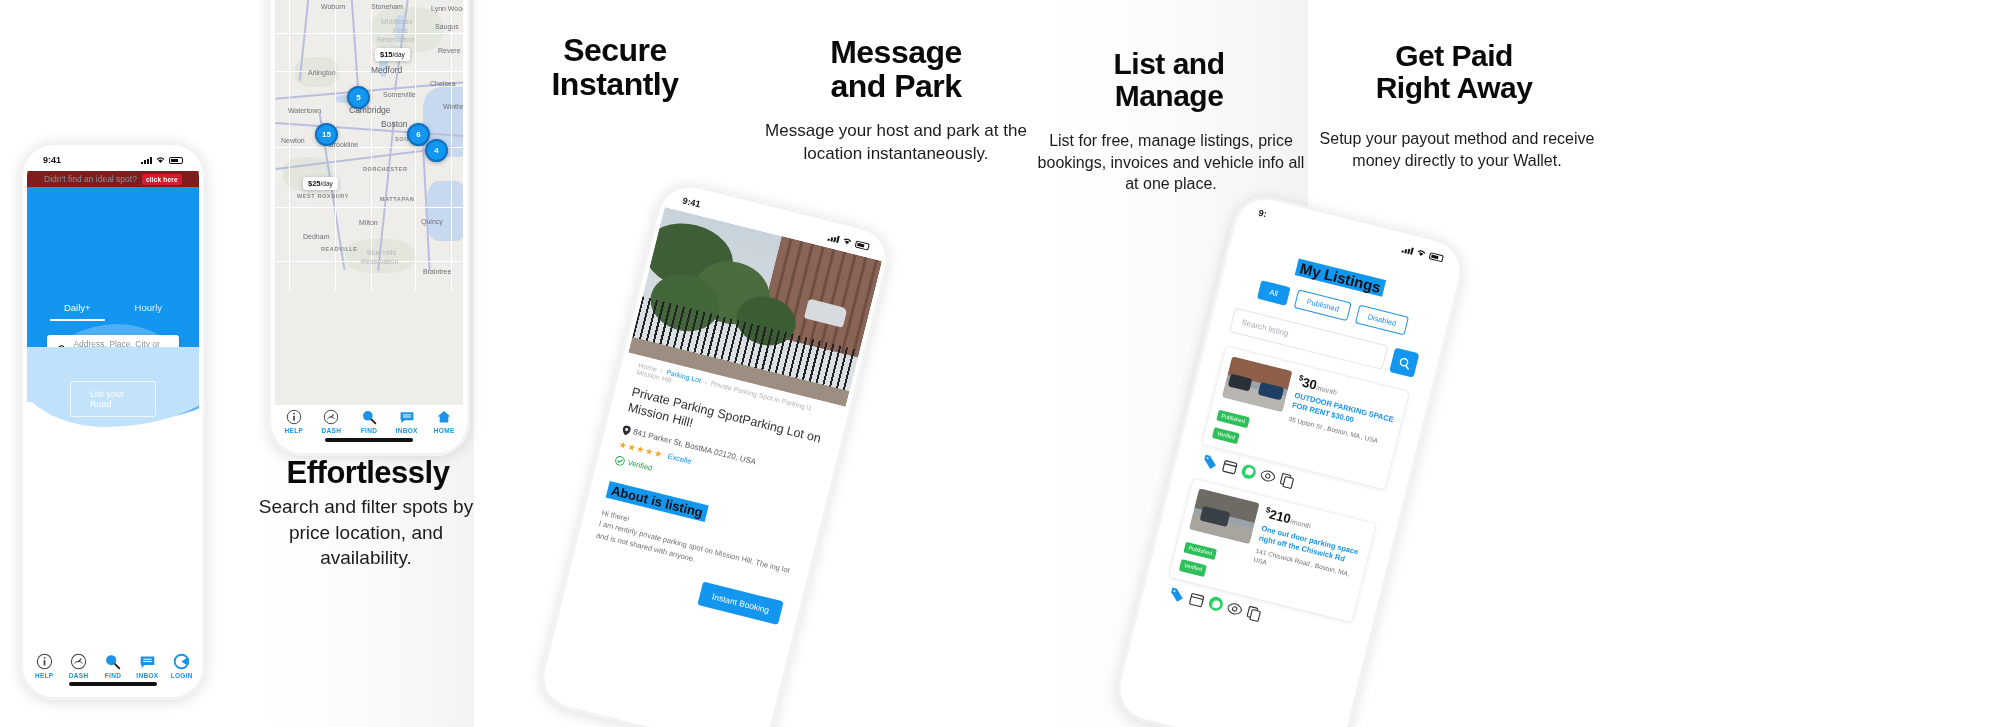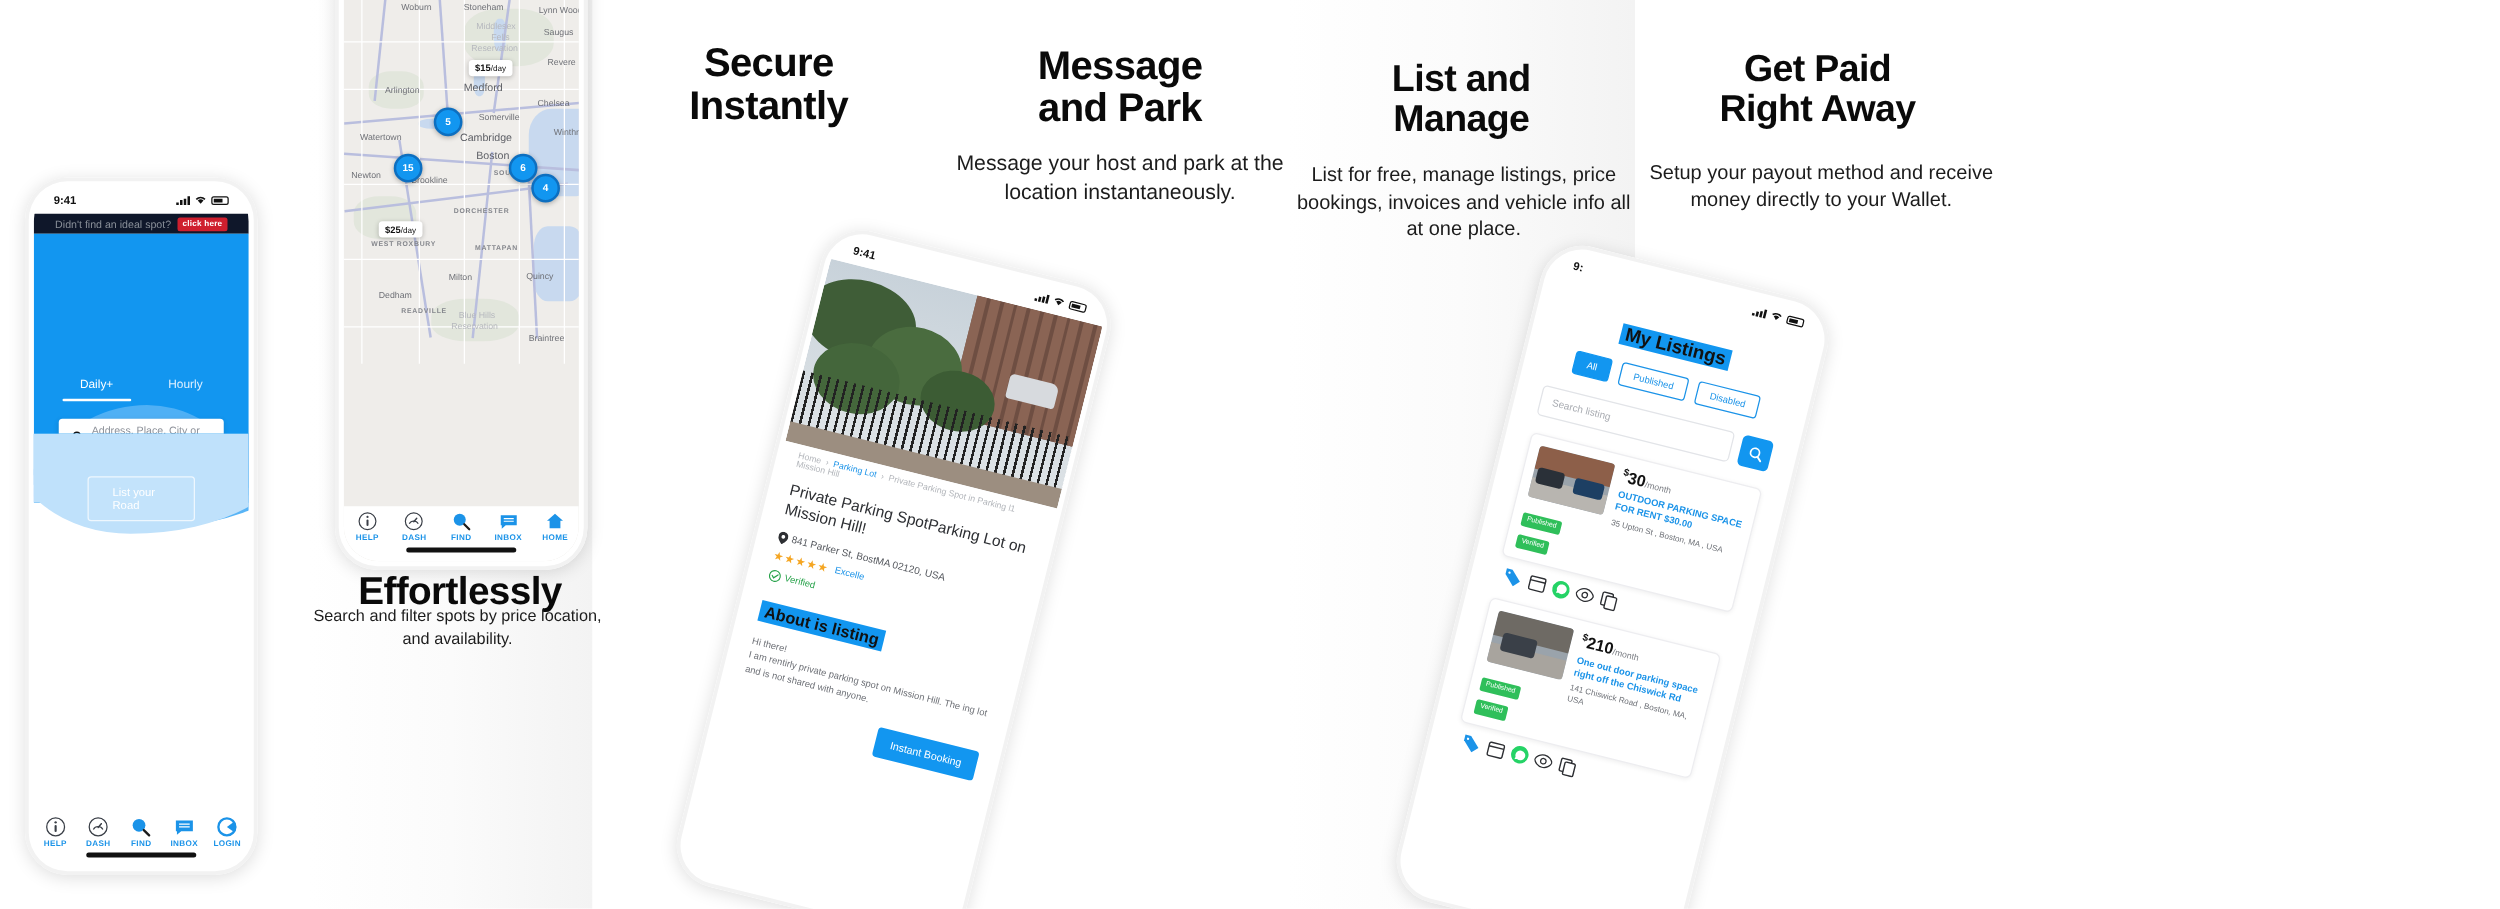--- a/index.html
+++ b/index.html
@@ -48,21 +48,21 @@
   .sb-bars i { display:block; width:2px; background:#111; }
   .sb-bars i:nth-child(1){height:2px}.sb-bars i:nth-child(2){height:3.5px}
   .sb-bars i:nth-child(3){height:5px}.sb-bars i:nth-child(4){height:7px}
   .sb-batt { width:14px;height:7px;border:1px solid #111;border-radius:2px;position:relative;}
   .sb-batt::after{content:"";position:absolute;left:1px;top:1px;bottom:1px;right:4px;background:#111;}
 
   
   .banner {
     position:absolute; top:22px; left:0; right:0; height:16px;
     display:flex; align-items:center; justify-content:center; gap:5px;
-    font-size:8.5px; color:#8a9099; background:#0f172a;
+    font-size:8.5px; color:#8a9099; background:#7f1d1d;
   }
   .banner .pill {
     background:#cf1f2e; color:#fff; font-size:6.5px; font-weight:bold;
     padding:2px 4px; border-radius:2px; letter-spacing:.2px;
   }
 
   
   .hero {
     position:absolute; top:38px; left:0; right:0; height:215px;
     background:#1296f0; overflow:hidden;
@@ -201,21 +201,21 @@
   <div class="hd" style="left: 1034px; width: 270px; top: 48px; font-size: 30px; white-space: pre-line;" id="hd4">List and
 Manage</div>
   <div class="sub" style="left: 1030px; width: 282px; top: 130px; font-size: 16px; white-space: pre-line;" id="sb4">List for free, manage listings, price bookings, invoices and vehicle info all at one place.</div>
 
   <div class="hd" style="left: 1312px; width: 284px; top: 40px; font-size: 30px; white-space: pre-line;" id="hd5">Get Paid
 Right Away</div>
   <div class="sub" style="left: 1312px; width: 290px; top: 128px; font-size: 16px; white-space: pre-line;" id="sb5">Setup your payout method and receive money directly to your Wallet.</div>
 
   <div class="hd" style="left: 248px; width: 240px; top: 424px; font-size: 31px; white-space: pre-line;" id="hd1">Browse
 Effortlessly</div>
-  <div class="sub" style="left: 248px; width: 236px; top: 484px; font-size: 13px; white-space: pre-line;" id="sb1">Search and filter spots by price location, and availability.</div>
+  <div class="sub" style="left: 248px; width: 236px; top: 494px; font-size: 19px; white-space: pre-line;" id="sb1">Search and filter spots by price location, and availability.</div>
 
   <div class="phone" style="left:20px;top:142px;width:186px;height:558px;">
     <div class="phone-inner">
 
       <div class="statusbar">
         <span>9:41</span>
         <span class="sb-right">
           <span class="sb-bars">
               <i></i>
               <i></i>
@@ -347,21 +347,21 @@
             <div class="mlabel" style="left: 96px; top: 42px;">Stoneham</div>
             <div class="mlabel" style="left: 156px; top: 44px;">Lynn Wood</div>
             <div class="mlabel" style="left: 160px; top: 62px;">Saugus</div>
             <div class="mlabel faint" style="left: 106px; top: 57px;">Middlesex</div>
             <div class="mlabel faint" style="left: 118px; top: 66px;">Fells</div>
             <div class="mlabel faint" style="left: 102px; top: 75px;">Reservation</div>
             <div class="mlabel" style="left: 33px; top: 108px;">Arlington</div>
             <div class="mlabel lg" style="left: 96px; top: 104px;">Medford</div>
             <div class="mlabel" style="left: 163px; top: 86px;">Revere</div>
             <div class="mlabel" style="left: 13px; top: 146px;">Watertown</div>
-            <div class="mlabel lg" style="left: 74px; top: 144px; margin-left: 19px;">Cambridge</div>
+            <div class="mlabel lg" style="left: 74px; top: 144px;">Cambridge</div>
             <div class="mlabel" style="left: 108px; top: 130px;">Somerville</div>
             <div class="mlabel lg" style="left: 106px; top: 158px;">Boston</div>
             <div class="mlabel" style="left: 155px; top: 119px;">Chelsea</div>
             <div class="mlabel" style="left: 168px; top: 142px;">Winthrop</div>
             <div class="mlabel caps" style="left: 120px; top: 175px;">SOUTH B</div>
             <div class="mlabel" style="left: 6px; top: 176px;">Newton</div>
             <div class="mlabel" style="left: 54px; top: 180px;">Brookline</div>
             <div class="mlabel caps" style="left: 88px; top: 205px;">DORCHESTER</div>
             <div class="mlabel caps" style="left: 22px; top: 232px;">WEST ROXBURY</div>
             <div class="mlabel caps" style="left: 105px; top: 235px;">MATTAPAN</div>

